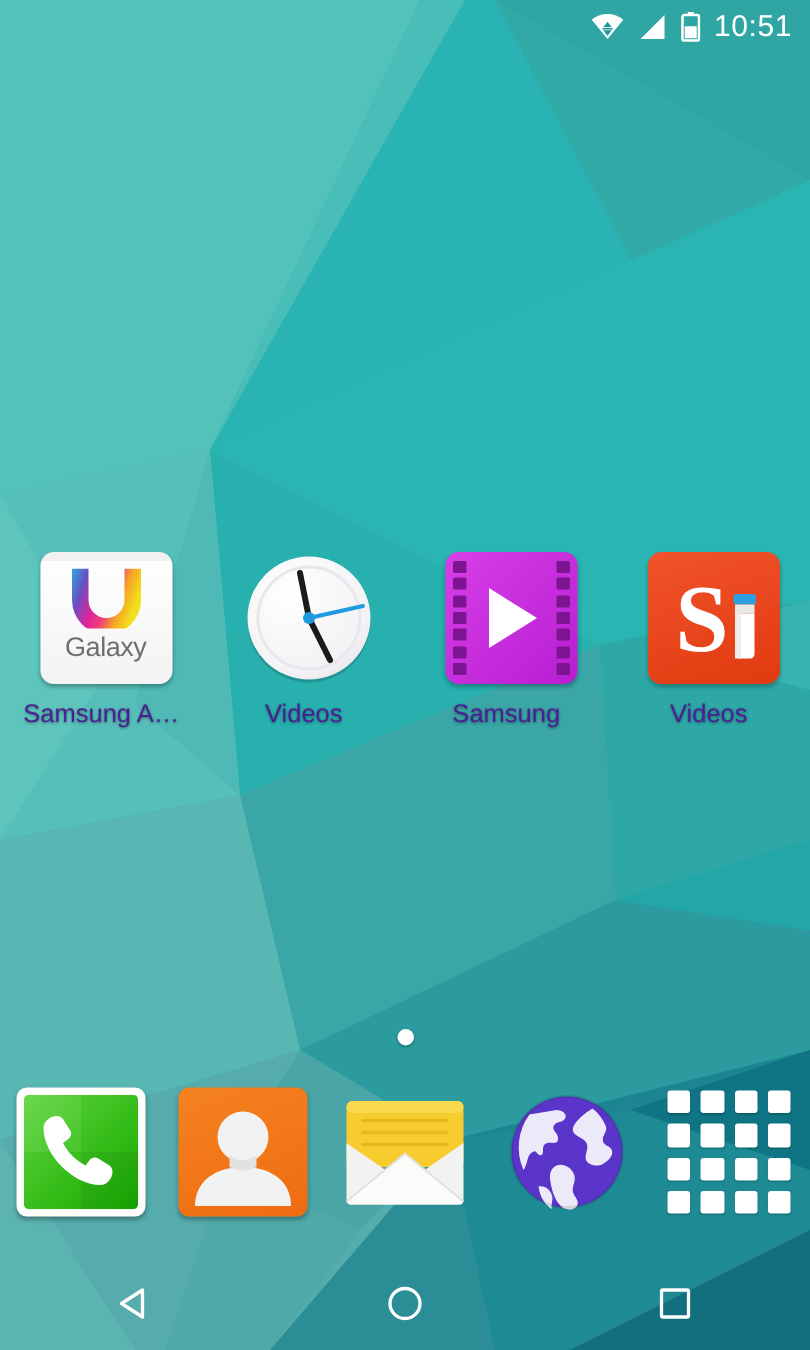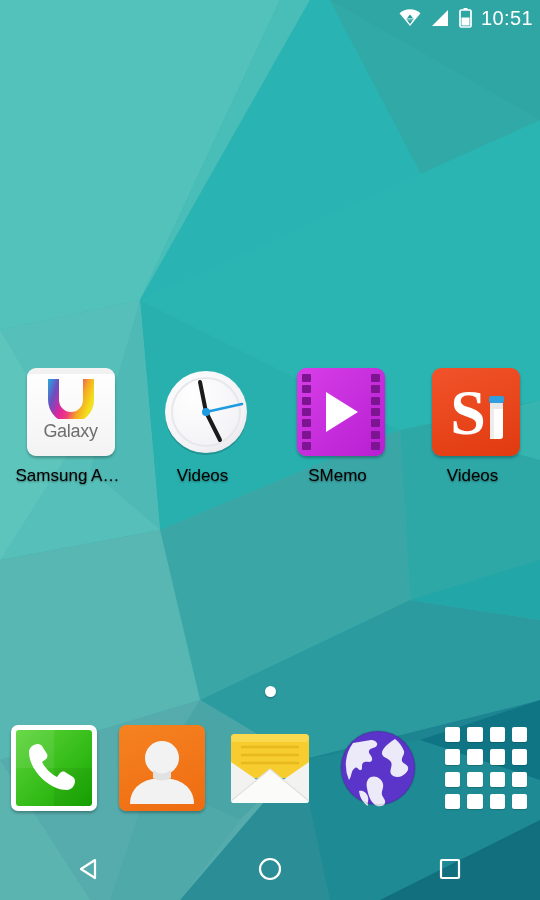--- a/index.html
+++ b/index.html
@@ -17,21 +17,21 @@
   #wallpaper {
     position:absolute; inset:0;
     width:540px; height:900px;
   }
 
   
   #status-bar {
     position:absolute; top:0; left:0;
     width:540px; height:36px;
     display:flex; align-items:center; justify-content:flex-end;
-    padding-right:7px;
+    padding-right:12px;
     gap:9px;
     z-index:30;
   }
   .sb-icon { display:block; }
   #status-time {
     color:#ffffff;
     font-size:20px;
     letter-spacing:0.4px;
     line-height:1;
     padding-bottom:1px;
@@ -49,21 +49,21 @@
     flex:1 1 0;
     display:flex; flex-direction:column;
     align-items:center;
   }
   .icon-box {
     width:82px; height:88px;
     position:relative;
   }
   .app-label {
     margin-top:11px;
-    color:#000000;
+    color:#4c1d95;
     font-size:17px;
     line-height:1;
     text-shadow:0 1px 2px rgba(0,0,0,0.45);
     white-space:nowrap;
   }
 
   
   .galaxy-icon {
     width:88px; height:88px;
     border-radius:9px;
@@ -316,21 +316,21 @@
               <i></i>
               <i></i>
               <i></i>
               <i></i>
               <i></i>
               <i></i>
           </div>
           <div class="play-tri"></div>
         </div>
       </div>
-      <div class="app-label">SMemo</div>
+      <div class="app-label">Samsung</div>
     </div>
 
     <div class="app-cell">
       <div class="icon-box">
         <div class="smemo-icon">
           <svg viewBox="0 0 88 88" width="88" height="88">
             <text x="36" y="66" font-family="'Liberation Serif', serif" font-size="64" font-weight="bold" fill="#ffffff" text-anchor="middle">S</text>
             <g transform="translate(57,28)">
               <rect x="0" y="0" width="15" height="7" rx="2" fill="#2f9fe0"></rect>
               <rect x="1" y="7" width="13" height="6" fill="#e8e8e8"></rect>

